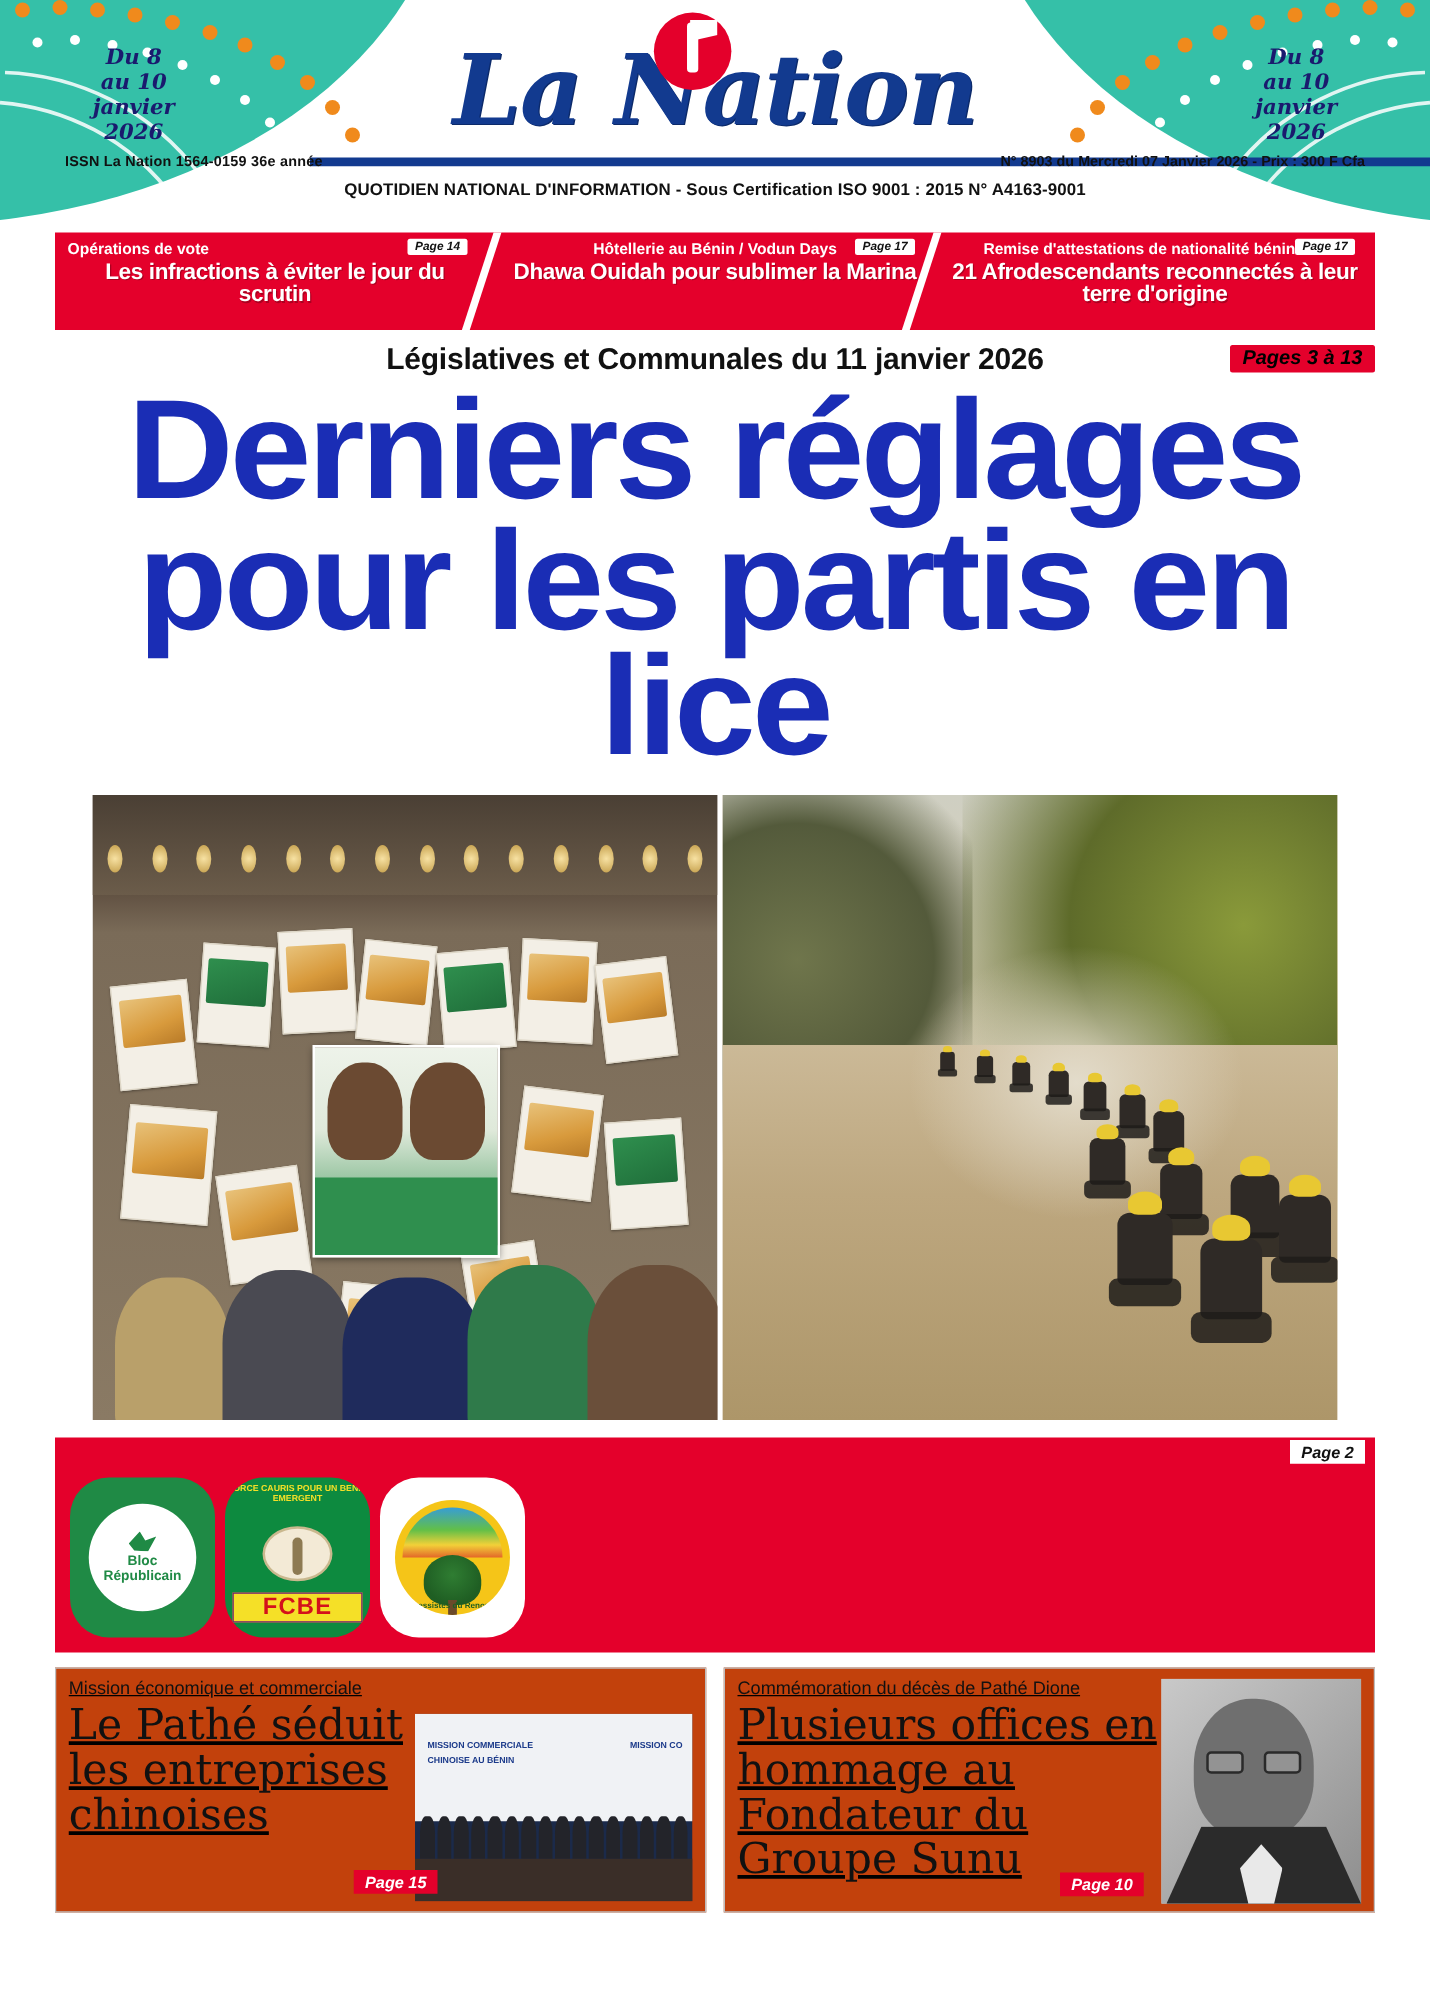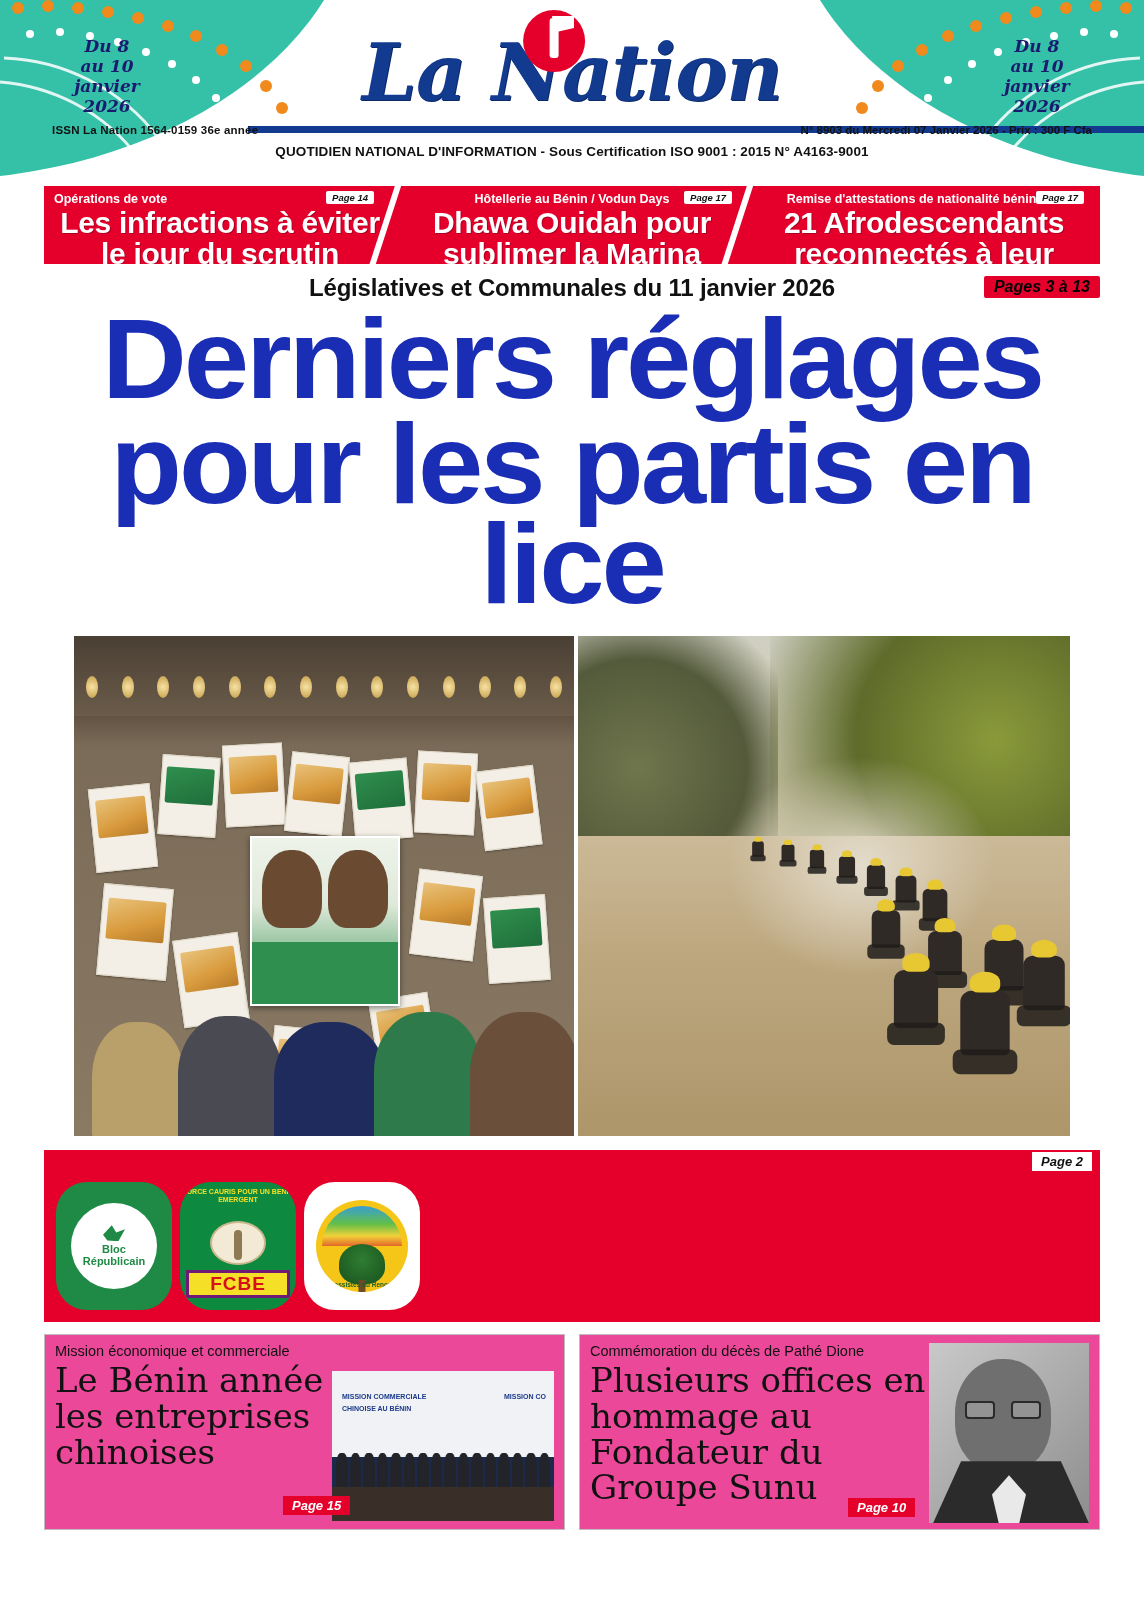--- a/index.html
+++ b/index.html
@@ -119,21 +119,21 @@
     padding:6px 10px 0 10px;
     color:#fff;
     text-align:center;
   }
   .teaser .kicker {
     font-size:12.5px; font-weight:bold;
     text-align:left;
   }
   .teaser.t2 .kicker, .teaser.t3 .kicker { text-align:center; }
   .teaser .headline {
-    font-size:30px; font-weight:bold; line-height:1.02;
+    font-size:18px; font-weight:bold; line-height:1.02;
     margin-top:2px; letter-spacing:-.3px;
     text-shadow:1px 1px 0 rgba(0,0,0,.25);
   }
   .pagechip {
     position:absolute; top:5px; right:16px;
     background:#fff; color:#111;
     font-size:9.5px; font-weight:bold;
     padding:1px 6px; border-radius:2px;
     font-style:italic;
   }
@@ -351,21 +351,21 @@
   }
   .fcbe-shell::after {
     content:""; position:absolute; left:50%; top:7px;
     transform:translateX(-50%);
     width:8px; height:30px; border-radius:4px; background:#8d7a52;
   }
   .fcbe-word {
     position:absolute; left:6px; right:6px; bottom:12px;
     background:#f5e027; color:#d4111b;
     font-size:19px; font-weight:bold; text-align:center;
-    letter-spacing:1px; border:3px solid #701a75;
+    letter-spacing:1px; border:1px solid #701a75;
   }
   .fcbe-top {
     position:absolute; left:0; right:0; top:6px;
     color:#f5e027; font-size:7px; font-weight:bold; text-align:center;
     line-height:1.1;
   }
   .upr-circle {
     width:92px; height:92px; border-radius:50%;
     background:#f5c518;
     position:relative; overflow:hidden;
@@ -394,23 +394,24 @@
     z-index:3;
   }
 
   
   .bottom {
     margin:12px 44px 0 44px;
     display:flex; gap:14px;
     height:196px;
   }
   .bx {
-    flex:1; border:1px solid #bdbdbd; background:#ec4899;
+    flex:1; border:1px solid #bdbdbd; background:#c2410c;
     position:relative; padding:8px 10px;
     display:flex;
+    text-decoration:underline;
   }
   .bx-text { flex:1; min-width:0; }
   .bx-kicker {
     font-size:14.5px; color:#111;
     margin-bottom:4px;
   }
   .bx-title {
     font-family:"DejaVu Serif", serif;
     font-size:34px; line-height:1.05; color:#111;
   }
@@ -698,21 +699,21 @@
   </div>
 
   <div class="band-pagechip">Page 2</div>
 </div>
 
 <div class="bottom">
 
   <div class="bx bx1">
     <div class="bx-text">
       <div class="bx-kicker">Mission économique et commerciale</div>
-      <div class="bx-title">Le Bénin année les entreprises chinoises</div>
+      <div class="bx-title">Le Pathé séduit les entreprises chinoises</div>
     </div>
     <div class="bx-photo">
       <div class="mission">
         <div class="backdrop">
           <span style="left:10px; top:22px;">MISSION COMMERCIALE</span>
           <span style="left:10px; top:34px;">CHINOISE AU BÉNIN</span>
           <span style="right:8px; top:22px;">MISSION CO</span>
         </div>
         <div class="people">
           <i></i>

